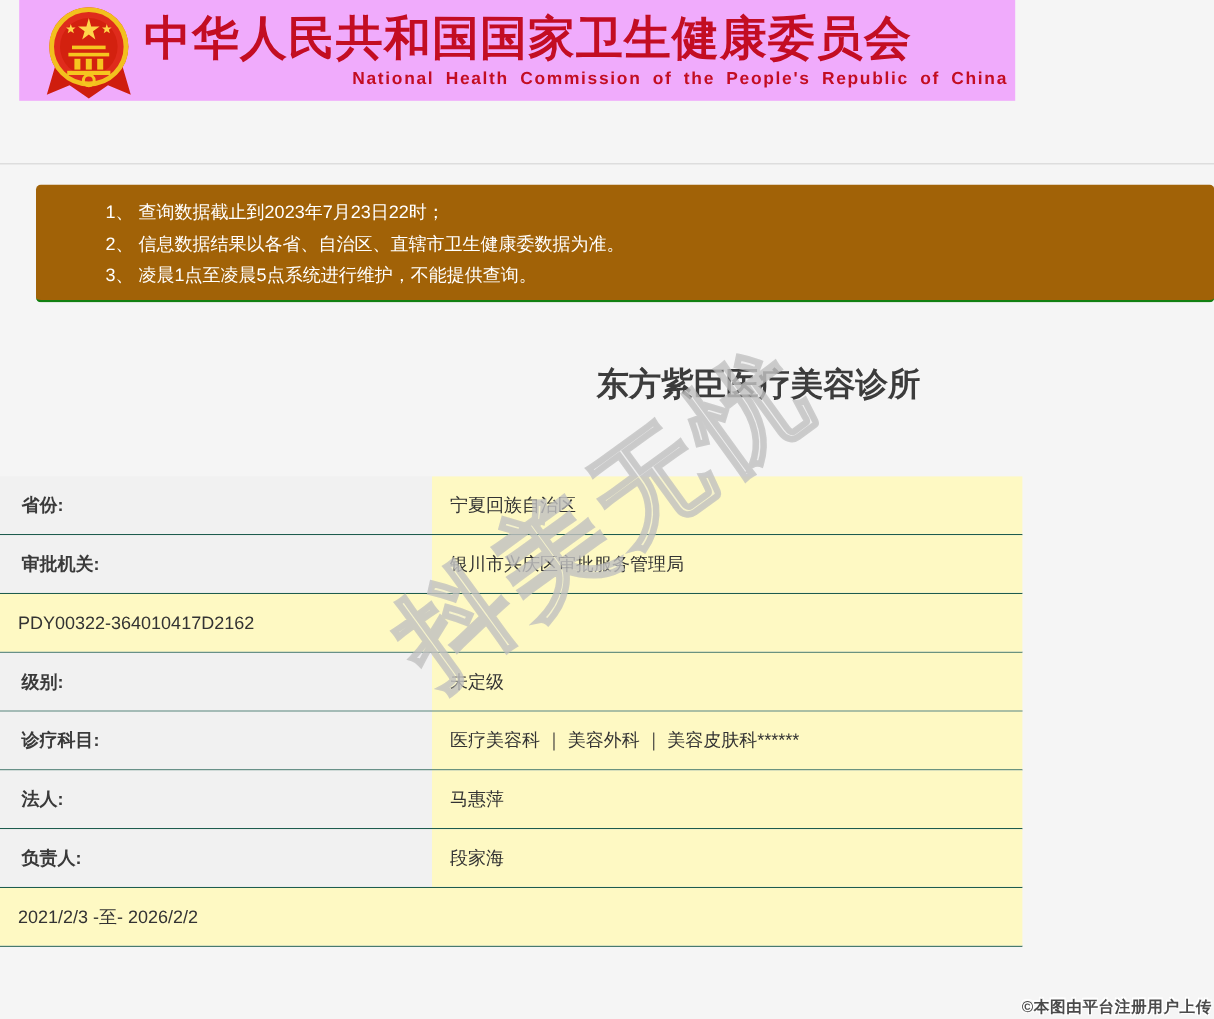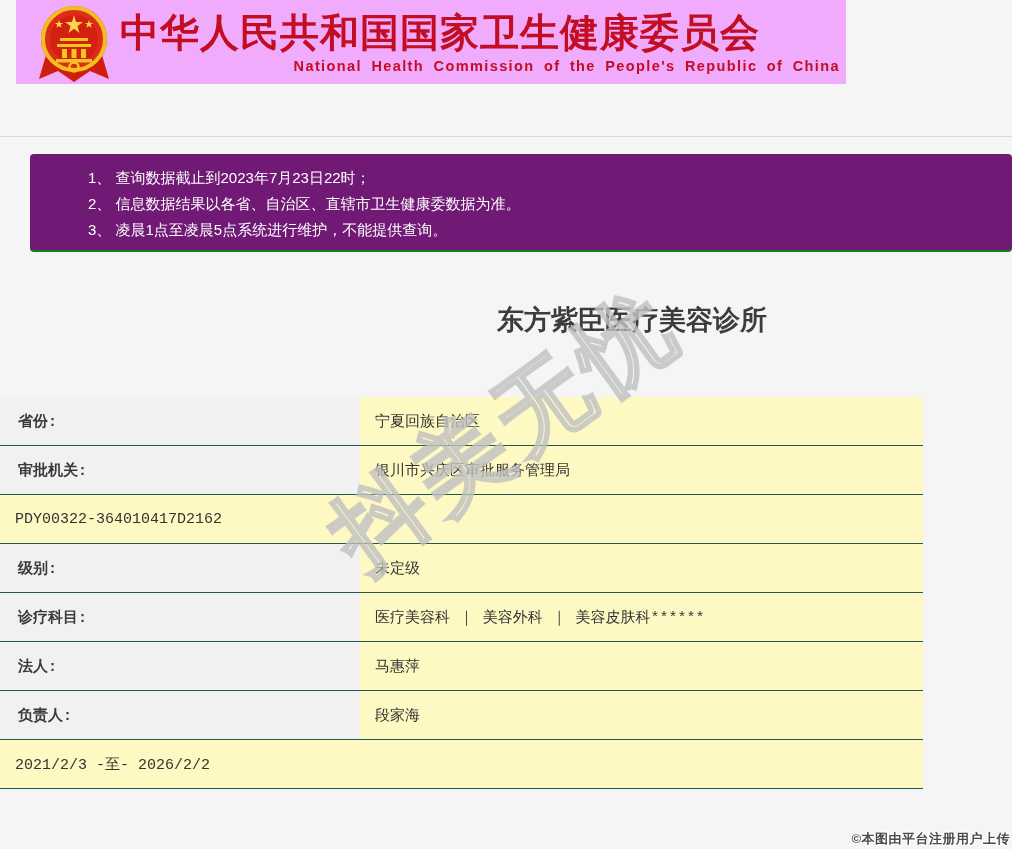--- a/index.html
+++ b/index.html
@@ -26,21 +26,21 @@
     font-size:14.5px;font-weight:bold;color:#c30d23;
     letter-spacing:1.4px;word-spacing:4px;margin-top:2px;white-space:nowrap;text-align:right;
   }
   .top-divider{
     position:absolute;left:0;top:136px;width:1012px;height:1px;background:#d8d8d8;
   }
 
   
   .notice{
     position:absolute;left:30px;top:154px;width:982px;height:98px;
-    background:#701a75;border-bottom:2px solid #128012;border-radius:4px;
+    background:#a16207;border-bottom:2px solid #128012;border-radius:4px;
     box-sizing:border-box;padding:11px 20px 10px 58px;
   }
   .notice-line{
     color:#ffffff;font-size:15px;line-height:26px;white-space:nowrap;
   }
 
   
   .institution{
     position:absolute;left:497px;top:296px;margin:0;
     font-size:27px;font-weight:700;color:#3c3c3c;line-height:48px;white-space:nowrap;
@@ -50,21 +50,21 @@
   .watermark-center{
     position:absolute;left:275px;top:365px;width:460px;text-align:center;
     transform:rotate(-36deg);
     font-size:92px;font-weight:bold;letter-spacing:8px;line-height:130px;
     color:rgba(225,225,225,0.30);
     -webkit-text-stroke:2.5px rgba(190,190,190,0.75);
     pointer-events:none;z-index:4;white-space:nowrap;
   }
 
   
-  .info-table{position:absolute;left:0;top:397px;width:923px;z-index:2;font-family:Liberation Mono, monospace;}
+  .info-table{position:absolute;left:0;top:397px;width:852px;z-index:2;}
   .row{display:flex;height:49px;box-sizing:border-box;border-bottom:1px solid #1d5c4e;}
   .row .lbl{
     width:360px;box-sizing:border-box;background:#f1f1f1;
     display:flex;align-items:center;padding-left:18px;
     font-size:15px;font-weight:bold;color:#3a3a3a;
   }
   .row .val{
     flex:1;background:#fef9c3;display:flex;align-items:center;
     padding-left:15px;font-size:15px;color:#333333;white-space:nowrap;text-align:center;
   }

